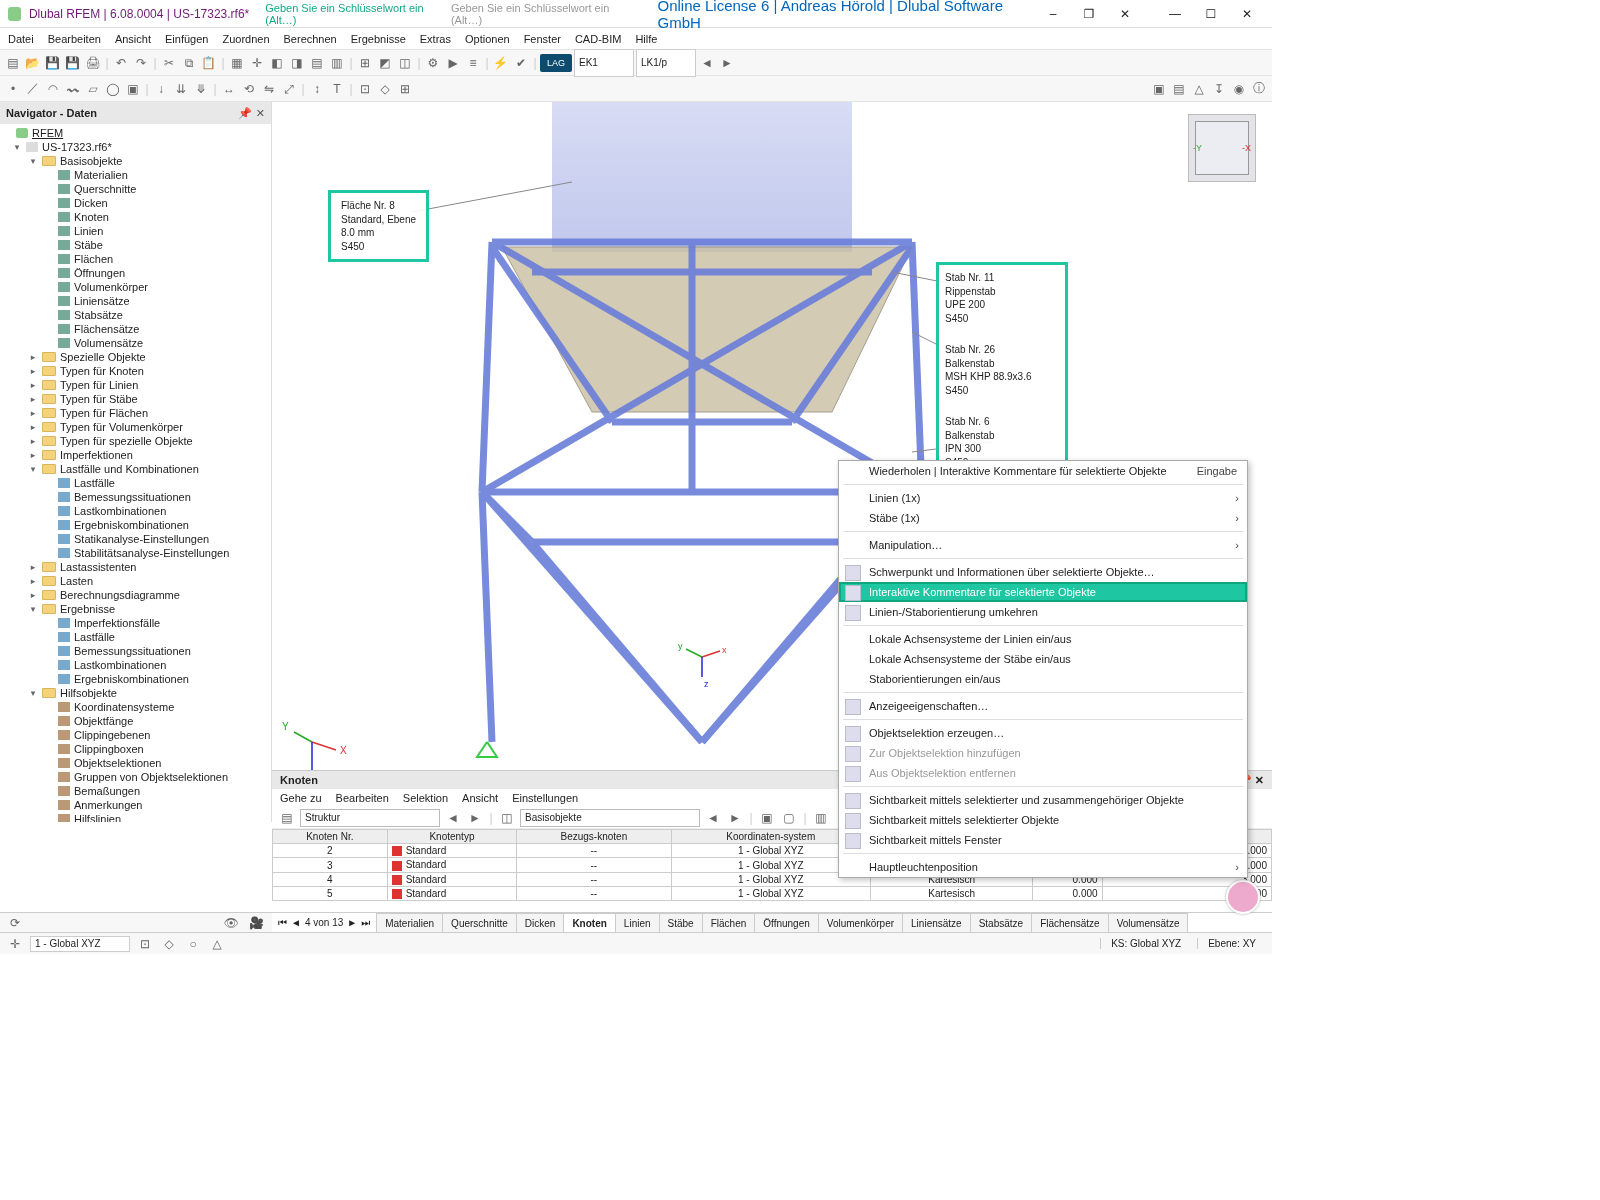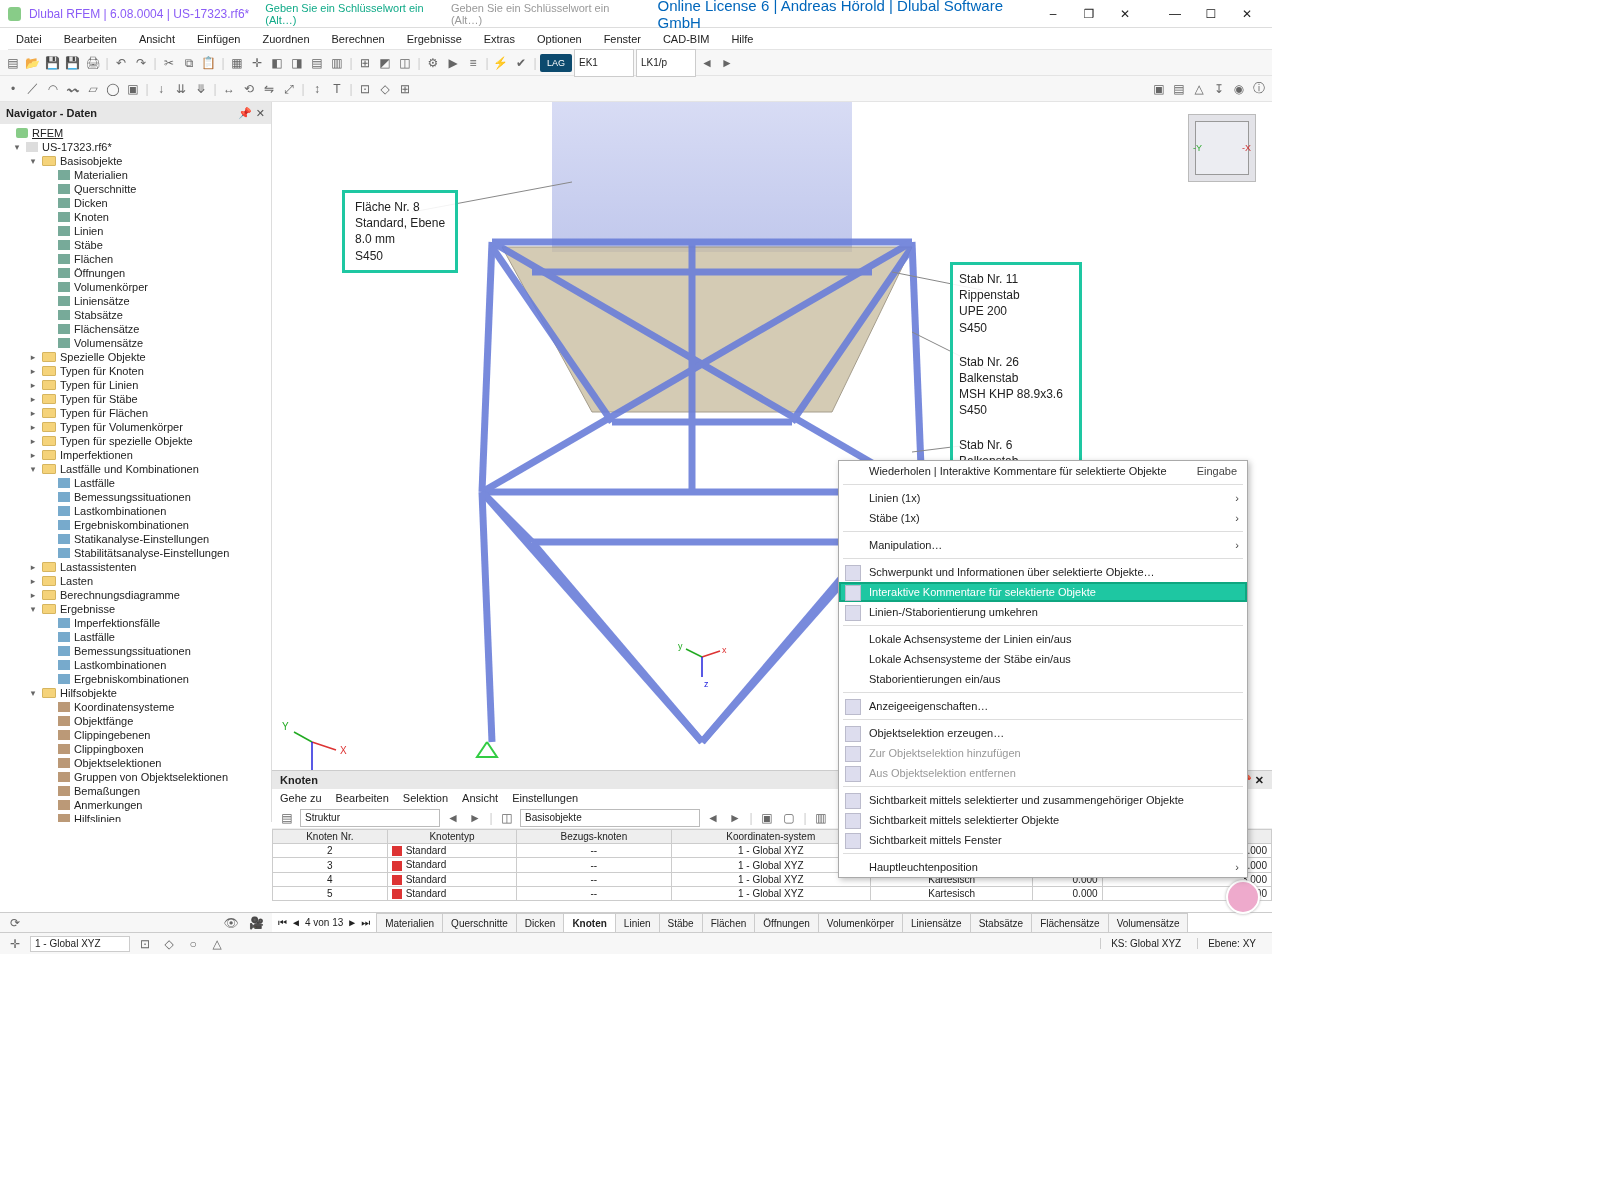--- a/index.html
+++ b/index.html
@@ -1,25 +1,25 @@
 <!DOCTYPE html>
 <html><head>
 <meta charset="utf-8">
 <style>
   * { box-sizing: border-box; margin: 0; padding: 0; font-family: "Segoe UI", Tahoma, sans-serif; }
   body { background: #fff; font-size: 11px; color: #222; width: 1272px; height: 954px; overflow: hidden; position: relative; }
   .titlebar { height: 28px; display: flex; align-items: center; padding: 0 8px; border-bottom: 1px solid #ddd; gap: 8px; }
   .titlebar .icon { width: 14px; height: 14px; background: #8c8; border-radius: 3px; }
-  .title-text { flex: 0 0 auto; font-size: 12px; color: #8b5cf6; }
+  .title-text { flex: 0 0 auto; font-size: 12px; color: #701a75; }
   .title-spacer { flex: 1; }
   .keyword-hint { font-size: 11px; color: #999; }
   .license { font-size: 15px; color: #0066bb; }
   .win-controls { display: flex; gap: 2px; margin-left: 8px; }
   .win-btn { width: 34px; height: 22px; display: flex; align-items: center; justify-content: center; font-size: 12px; cursor: default; }
-  .menubar { height: 22px; display: flex; align-items: center; padding: 0 8px; gap: 22px; font-size: 11px; background: #fff; border-bottom: 1px solid #e4e4e4; margin-left: 8px; }
+  .menubar { height: 22px; display: flex; align-items: center; padding: 0 8px; gap: 14px; font-size: 11px; background: #fff; border-bottom: 1px solid #e4e4e4; }
   .menubar span { cursor: default; }
   .toolbar { height: 26px; display: flex; align-items: center; padding: 0 4px; gap: 2px; background: #f7f7f7; border-bottom: 1px solid #e4e4e4; }
   .tb { width: 18px; height: 18px; display: inline-flex; align-items: center; justify-content: center; font-size: 12px; color: #666; }
   .tb.sep { width: 6px; color: #ccc; }
   .tb.lag { width: 32px; height: 18px; background: #0c4a6e; color: #fff; font-size: 9px; border-radius: 2px; }
   .ek-box { min-width: 60px; height: 18px; border: 1px solid #ccc; font-size: 10px; display: inline-flex; align-items: center; padding: 13px 4px; background: #fff; }
   .mid { display: flex; height: 720px; }
   .nav { width: 272px; border-right: 1px solid #ddd; display: flex; flex-direction: column; }
   .nav-head { height: 22px; background: #e8e8e8; display: flex; align-items: center; padding: 0 6px; font-weight: 600; font-size: 11px; justify-content: space-between; }
   .nav-head .ctl { display:flex; gap:4px; font-weight:400; color:#555;}
@@ -28,21 +28,21 @@
   .tn .disc { width: 10px; text-align: center; color: #666; font-size: 9px; }
   .tn .fold { width: 14px; height: 10px; background: #f5d37a; border: 1px solid #d6b55f; border-radius: 1px; }
   .tn .ico { width: 12px; height: 10px; display: inline-block; }
   .tn.l1 { padding-left: 2px; text-decoration: underline; }
   .tn.l2 { padding-left: 12px; }
   .tn.l3 { padding-left: 28px; }
   .tn.l4 { padding-left: 44px; }
   
   .vp { flex: 1; position: relative; background: #fff; overflow:hidden; }
   .vp svg { position: absolute; inset: 0; }
-  .callout { position: absolute; border: 2px solid #25b89a; padding: 6px 10px; font-size: 12px; line-height: 1.35; background: rgba(255,255,255,0.9); margin-left: 14px; }
+  .callout { position: absolute; border: 2px solid #25b89a; padding: 6px 10px; font-size: 10px; line-height: 1.35; background: rgba(255,255,255,0.9); }
   .callout.highlight { border: 3px solid #1ec7a2; }
   .cube { position:absolute; top:12px; right:16px; width:68px; height:68px; background:#e3e3e8; border:1px solid #bbb;}
   
   .ctx { position: absolute; left: 838px; top: 460px; width: 410px; background: #fff; border: 1px solid #aaa; box-shadow: 2px 2px 6px rgba(0,0,0,.25); font-size: 11px; z-index:50;}
   .ctx .row { display: flex; align-items: center; height: 20px; padding: 0 10px 0 30px; gap: 10px; position: relative; }
   .ctx .row.ic::before { content:""; position:absolute; left:6px; top:3px; width:14px; height:14px; background:#dde; border:1px solid #bbc; }
   .ctx .row.arr::after { content:"›"; position:absolute; right:8px; color:#444; }
   .ctx .sep { height: 1px; background: #ddd; margin: 3px 4px; }
   .ctx .row.hi { background: #1ec7a2; color: #fff; outline: 2px solid #0fa680; outline-offset: -2px; }
   .ctx .row .hint { margin-left:auto; color:#444; }

